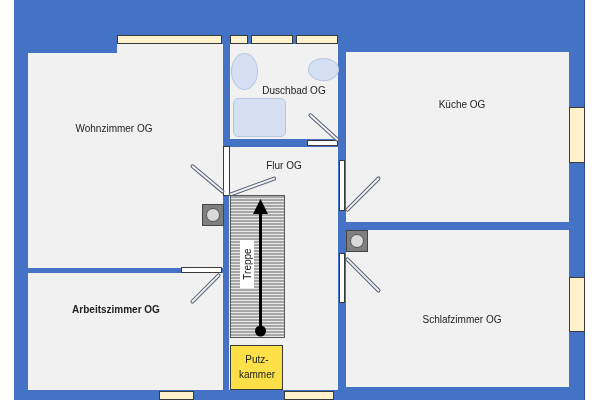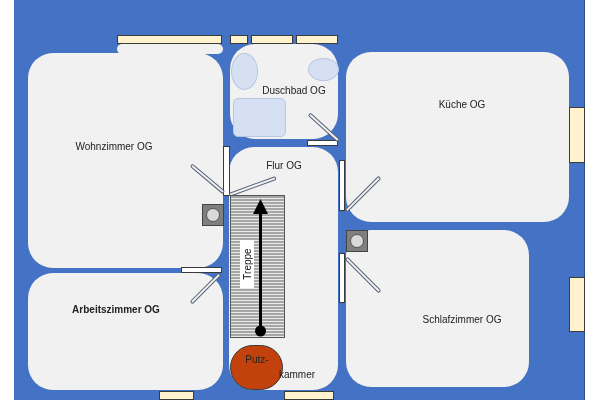--- a/index.html
+++ b/index.html
@@ -1,19 +1,19 @@
 <!DOCTYPE html>
 <html><head>
 <meta charset="utf-8">
 <style>
   html, body { margin: 0; padding: 0; }
   body { width: 600px; height: 400px; background: #ffffff; position: relative; overflow: hidden; font-family: "Liberation Sans", sans-serif; }
   .abs { position: absolute; box-sizing: border-box; }
   .outer { left: 14px; top: 0; width: 571px; height: 400px; background: #4472c4; border-right: 1px solid #2f4f8a; }
-  .room { background: #f1f1f1; border-radius: 25px; }
+  .room { background: #f1f1f1; }
   .room-label { position: absolute; font-size: 10px; color: #222; white-space: nowrap; transform: translate(-50%, -50%); }
   .win { background: #fff2cc; border: 1px solid #3a3a3a; }
   .doorframe { background: #ffffff; border: 1px solid #3a3a3a; }
   .door-leaf { height: 4px; background: #eef1f8; border: 1px solid #5a6170; border-radius: 2px; transform-origin: 0 50%; }
   .chimney { background: #7f7f7f; border: 1px solid #444; }
   .chimney .hole { position: absolute; left: 3px; top: 3px; width: 14px; height: 14px; border-radius: 50%; background: #d9d9d9; border: 1px solid #555; box-sizing: border-box; }
   .fixture { background: #d5e0f3; border: 1px solid #b8c7e3; }
   .stairs { background: repeating-linear-gradient(to bottom, #a6a6a6 0px, #a6a6a6 2px, #e8e8e8 2px, #e8e8e8 3px); border: 1px solid #555; }
   .stair-label-box { background: #ffffff; }
   .stair-label { position: absolute; left: 50%; top: 50%; transform: translate(-50%, -50%) rotate(-90deg); font-size: 10px; color: #111; white-space: nowrap; }
@@ -22,21 +22,21 @@
 <body>
 
 <div class="abs outer"></div>
 
 <div class="abs win" style="left:117px;top:35px;width:105px;height:9px;"></div>
 <div class="abs win" style="left:230px;top:35px;width:18px;height:9px;"></div>
 <div class="abs win" style="left:251px;top:35px;width:42px;height:9px;"></div>
 <div class="abs win" style="left:296px;top:35px;width:42px;height:9px;"></div>
 
 <div class="abs room" style="left:28px;top:53px;width:195px;height:215px;">
-  <span class="room-label" style="left:86px;top:93px;">Wohnzimmer OG</span>
+  <span class="room-label" style="left:86px;top:75px;">Wohnzimmer OG</span>
 </div>
 <div class="abs room" style="left:117px;top:44px;width:106px;height:10px;"></div>
 
 <div class="abs room" style="left:28px;top:273px;width:195px;height:117px;">
   <span class="room-label" style="left:88px;top:36px;font-weight:bold;">Arbeitszimmer OG</span>
 </div>
 
 <div class="abs room" style="left:230px;top:44px;width:108px;height:95px;">
   <div class="abs fixture" style="left:1px;top:9px;width:27px;height:37px;border-radius:50%;"></div>
   <div class="abs fixture" style="left:78px;top:14px;width:31px;height:23px;border-radius:50%;"></div>
@@ -58,34 +58,34 @@
   <div class="abs stair-label-box" style="left:9px;top:44px;width:14px;height:48px;">
     <span class="stair-label">Treppe</span>
   </div>
   <svg class="abs" style="left:0;top:0;" width="55" height="143">
     <line x1="29.5" y1="135" x2="29.5" y2="14" stroke="#000" stroke-width="3"></line>
     <polygon points="29.5,3 22,18 37,18" fill="#000"></polygon>
     <circle cx="29.5" cy="135" r="5.5" fill="#000"></circle>
   </svg>
 </div>
 
-<div class="abs room" style="left:230px;top:345px;width:53px;height:45px;border:1px solid #3a3a3a;background:#c2410c;text-decoration:underline;">
+<div class="abs room" style="left:230px;top:345px;width:53px;height:45px;border:1px solid #3a3a3a;background:#fde047;text-decoration:underline;">
   <span class="room-label" style="left:26px;top:13px;">Putz-</span>
-  <span class="room-label" style="left:26px;top:28px;margin-left:40px;">kammer</span>
+  <span class="room-label" style="left:26px;top:28px;">kammer</span>
 </div>
 
 <div class="abs doorframe" style="left:181px;top:267px;width:41px;height:6px;"></div>
 <div class="abs door-leaf" style="left:220px;top:272px;width:41px;transform:rotate(135deg);"></div>
 
 <div class="abs room" style="left:346px;top:52px;width:223px;height:170px;">
   <span class="room-label" style="left:116px;top:52px;">Küche OG</span>
 </div>
 <div class="abs win" style="left:569px;top:107px;width:16px;height:56px;"></div>
 
-<div class="abs room" style="left:346px;top:230px;width:183px;height:157px;">
+<div class="abs room" style="left:346px;top:230px;width:223px;height:157px;">
   <span class="room-label" style="left:116px;top:89px;">Schlafzimmer OG</span>
 </div>
 <div class="abs win" style="left:569px;top:277px;width:16px;height:55px;"></div>
 
 <div class="abs doorframe" style="left:339px;top:160px;width:6px;height:51px;"></div>
 <div class="abs door-leaf" style="left:346px;top:209px;width:48px;transform:rotate(-45deg);"></div>
 <div class="abs doorframe" style="left:339px;top:253px;width:6px;height:50px;"></div>
 <div class="abs door-leaf" style="left:346px;top:256px;width:48px;transform:rotate(45deg);"></div>
 
 <div class="abs chimney" style="left:202px;top:204px;width:22px;height:22px;">

